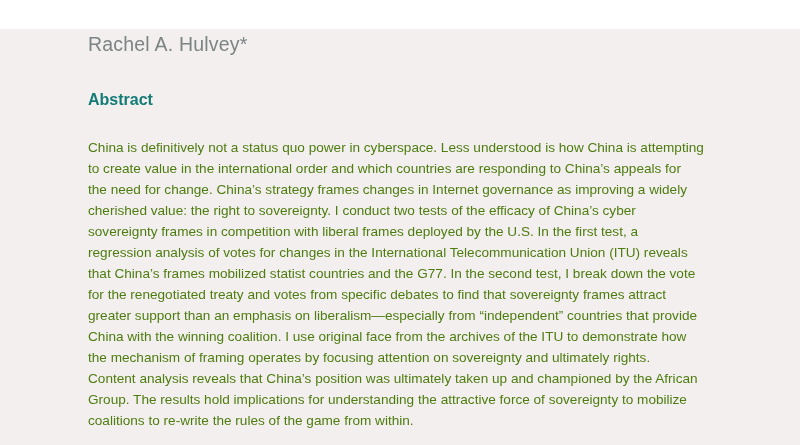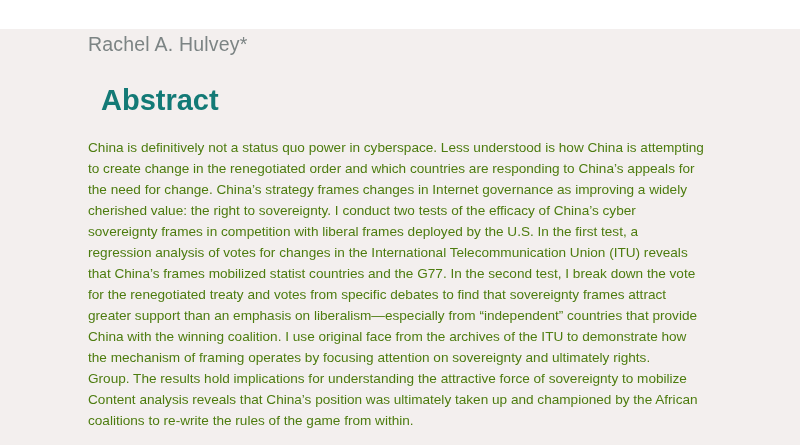--- a/index.html
+++ b/index.html
@@ -19,23 +19,23 @@
     left: 88px;
     top: 0px;
     font-size: 19.5px;
     line-height: 30px;
     letter-spacing: 0.2px;
     color: #7c8484;
     white-space: pre;
   }
   .heading {
     position: absolute;
-    left: 101px;
+    left: 88px;
     top: 57px;
-    font-size: 29px;
+    font-size: 16px;
     line-height: 28px;
     font-weight: bold;
     color: #137a76;
     white-space: pre;
   }
   .abstract {
     position: absolute;
     left: 88px;
     top: 108px;
     width: 700px;
@@ -51,27 +51,27 @@
 </head>
 <body>
 
 <div class="page" style="background: rgb(243, 239, 238); margin-top: 29px;">
   <div class="author" style="color: rgb(124, 132, 132);">Rachel A. Hulvey*</div>
 
   <div class="heading" style="color: rgb(19, 122, 118);">Abstract</div>
 
   <div class="abstract" style="color: #4d7c0f;">
     <div class="line">China is definitively not a status quo power in cyberspace. Less understood is how China is attempting</div>
-    <div class="line">to create change in the renegotiated order and which countries are responding to China’s appeals for</div>
+    <div class="line">to create value in the international order and which countries are responding to China’s appeals for</div>
     <div class="line">the need for change. China’s strategy frames changes in Internet governance as improving a widely</div>
     <div class="line">cherished value: the right to sovereignty. I conduct two tests of the efficacy of China’s cyber</div>
     <div class="line">sovereignty frames in competition with liberal frames deployed by the U.S. In the first test, a</div>
     <div class="line">regression analysis of votes for changes in the International Telecommunication Union (ITU) reveals</div>
     <div class="line">that China’s frames mobilized statist countries and the G77. In the second test, I break down the vote</div>
     <div class="line">for the renegotiated treaty and votes from specific debates to find that sovereignty frames attract</div>
     <div class="line">greater support than an emphasis on liberalism—especially from “independent” countries that provide</div>
     <div class="line">China with the winning coalition. I use original face from the archives of the ITU to demonstrate how</div>
     <div class="line">the mechanism of framing operates by focusing attention on sovereignty and ultimately rights.</div>
+    <div class="line">Content analysis reveals that China’s position was ultimately taken up and championed by the African</div>
     <div class="line">Group. The results hold implications for understanding the attractive force of sovereignty to mobilize</div>
-    <div class="line">Content analysis reveals that China’s position was ultimately taken up and championed by the African</div>
     <div class="line">coalitions to re-write the rules of the game from within.</div>
   </div>
 </div>
 
 </body></html>

